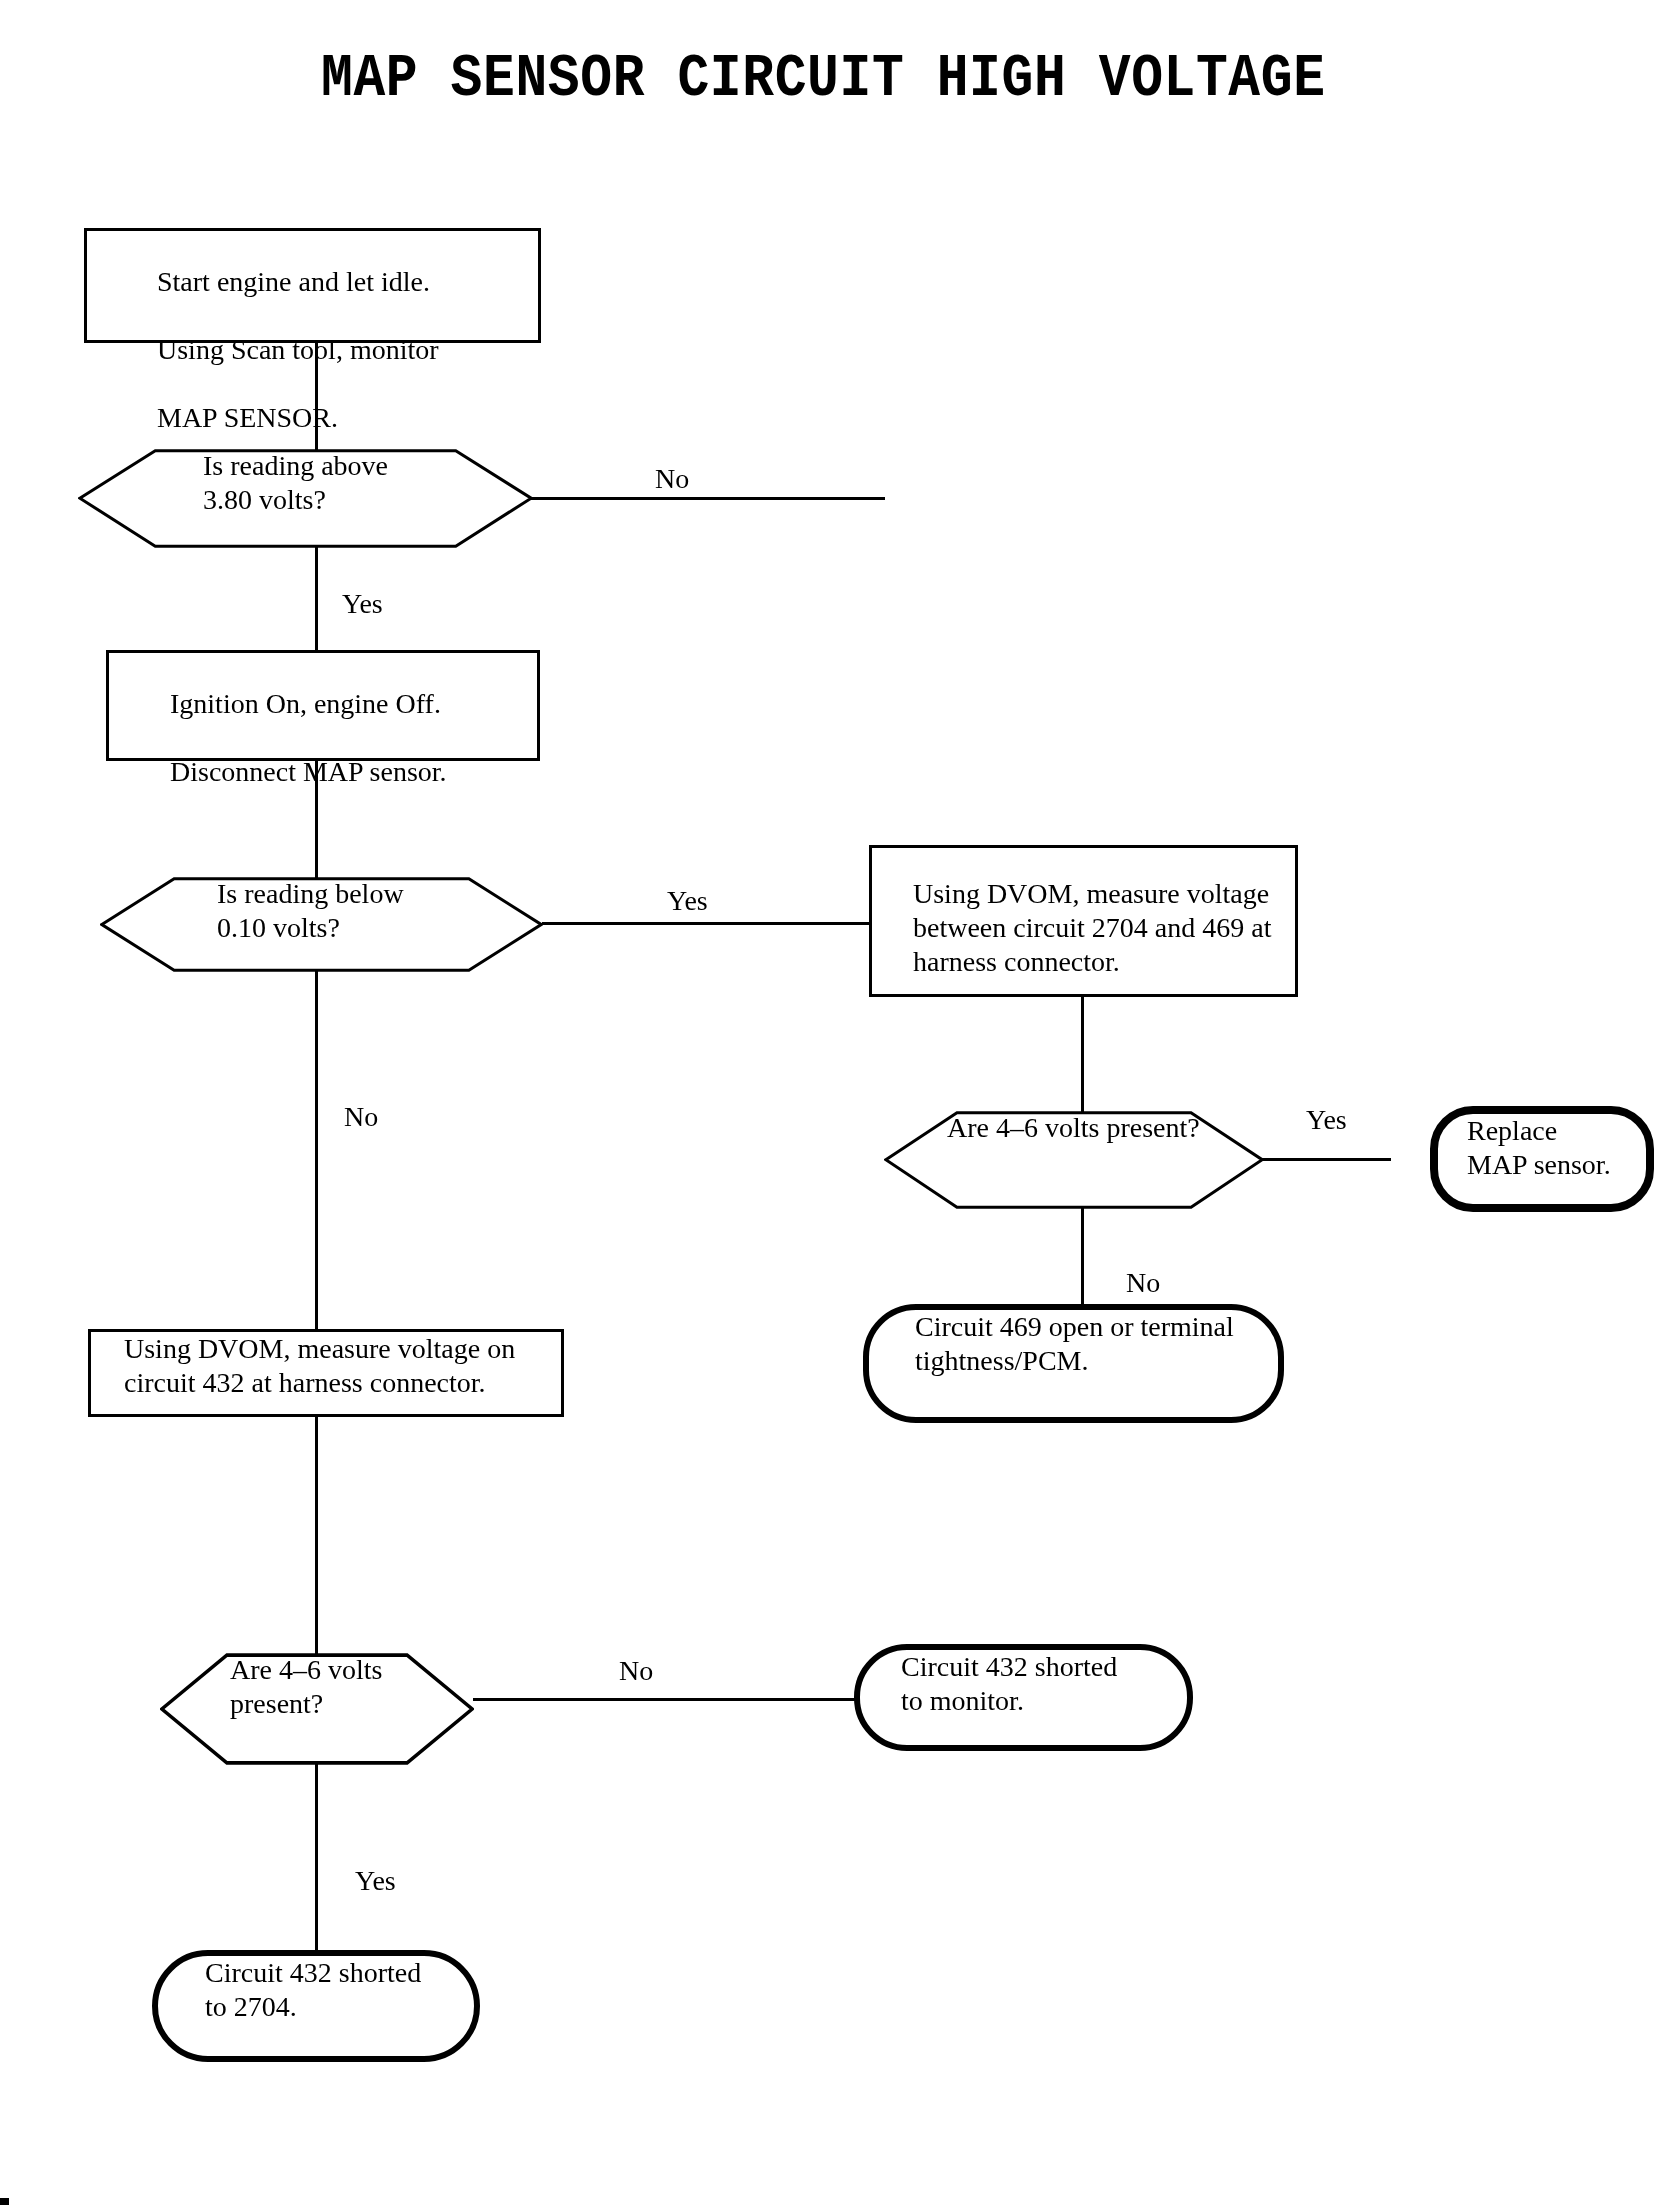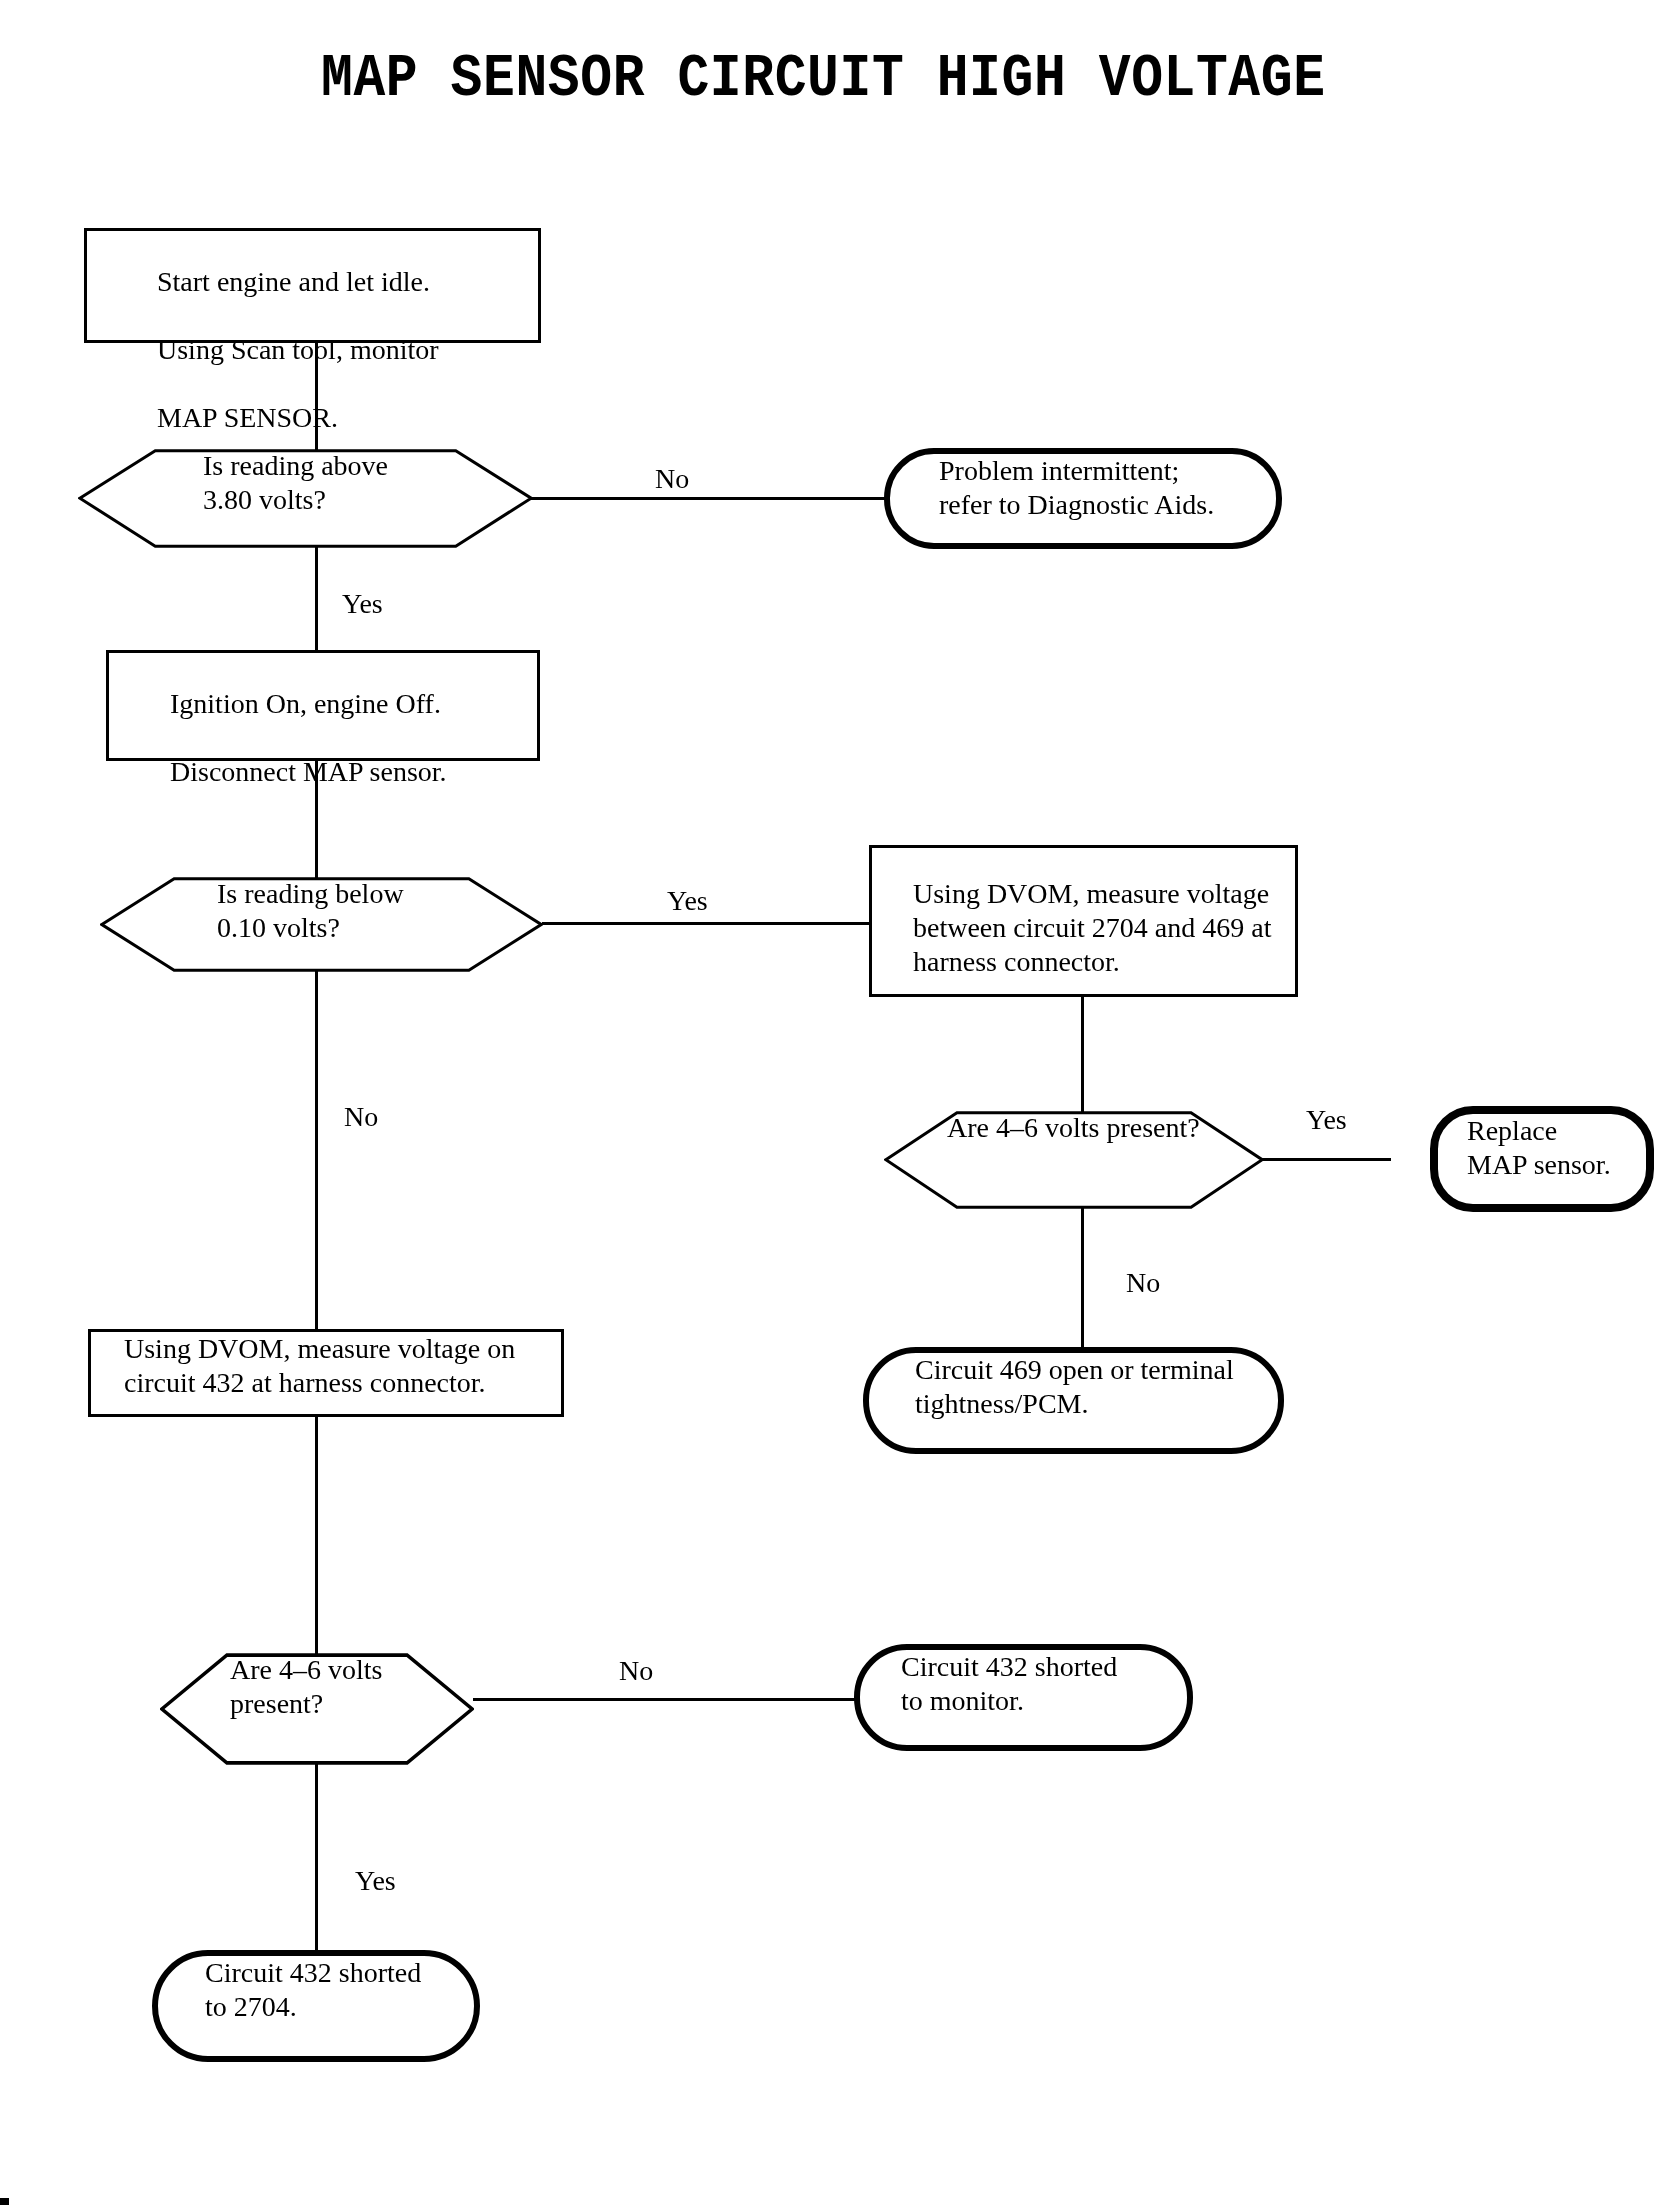--- a/index.html
+++ b/index.html
@@ -96,26 +96,20 @@
   <div class="node" style="left:78px;top:449px;width:455px;height:99px">
     <svg class="hex-svg" viewBox="0 0 748 163" preserveAspectRatio="none">
       <polygon points="3,81 127,3 621,3 745,81 621,160 127,160" fill="#ffffff" stroke="#000000" stroke-width="5"></polygon>
     </svg>
     <div class="txt" style="padding-left:125px">
       <span>Is reading above</span>
       <span>3.80 volts?</span>
     </div>
   </div>
 
-  <div class="node term" style="left:884px;top:448px;width:398px;height:101px;border-radius:50px">
-    <div class="txt" style="padding-left:49px">
-      <span>Problem intermittent;</span>
-      <span>refer to Diagnostic Aids.</span>
-    </div>
-  </div>
 
   <div class="node proc" style="left:106px;top:650px;width:434px;height:111px">
     <div class="txt" style="padding-left:61px">
       <span class="row"><i class="bullet"></i><span>Ignition On, engine Off.</span></span>
       <span class="row"><i class="bullet"></i><span>Disconnect MAP sensor.</span></span>
     </div>
   </div>
 
   <div class="node" style="left:100px;top:877px;width:443px;height:95px">
     <svg class="hex-svg" viewBox="0 0 729 156" preserveAspectRatio="none">
@@ -144,21 +138,21 @@
     </div>
   </div>
 
   <div class="node term" style="left:1430px;top:1106px;width:224px;height:106px;border-radius:43px;border-width:8px">
     <div class="txt" style="padding-left:29px">
       <span>Replace</span>
       <span>MAP sensor.</span>
     </div>
   </div>
 
-  <div class="node term" style="left:863px;top:1347px;width:421px;height:107px;border-radius:53px">
+  <div class="node term" style="left:863px;top:1304px;width:421px;height:119px;border-radius:53px">
     <div class="txt" style="padding-left:46px">
       <span>Circuit 469 open or terminal</span>
       <span>tightness/PCM.</span>
     </div>
   </div>
 
   <div class="node proc" style="left:88px;top:1329px;width:476px;height:88px">
     <div class="txt" style="padding-left:33px">
       <span>Using DVOM, measure voltage on</span>
       <span>circuit 432 at harness connector.</span>

